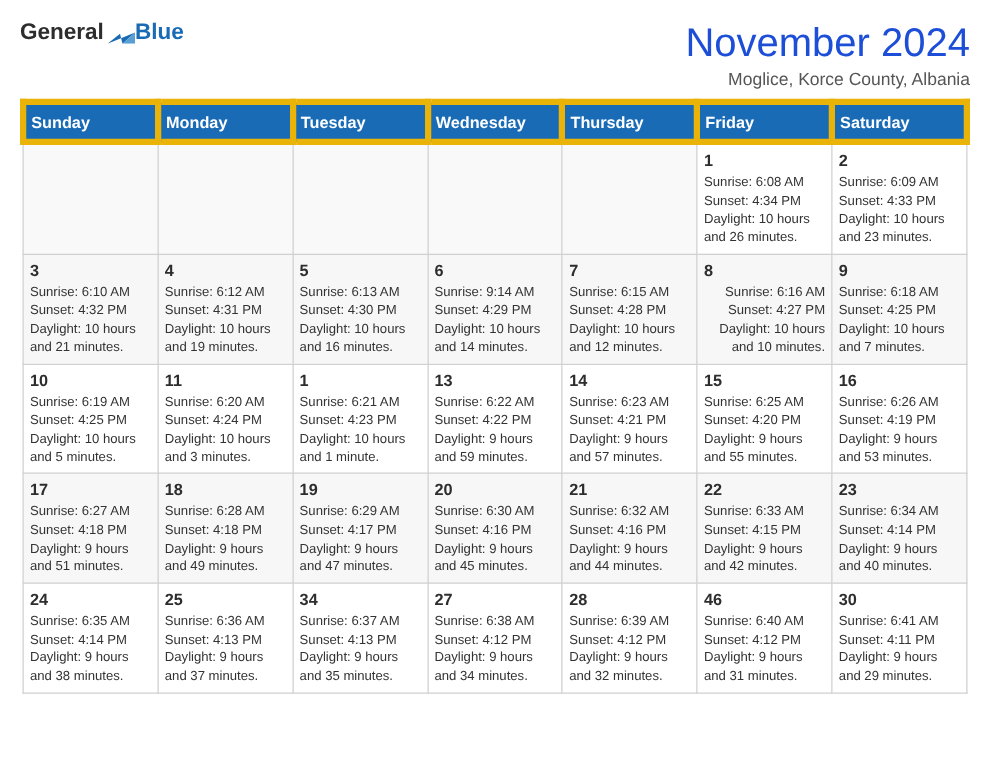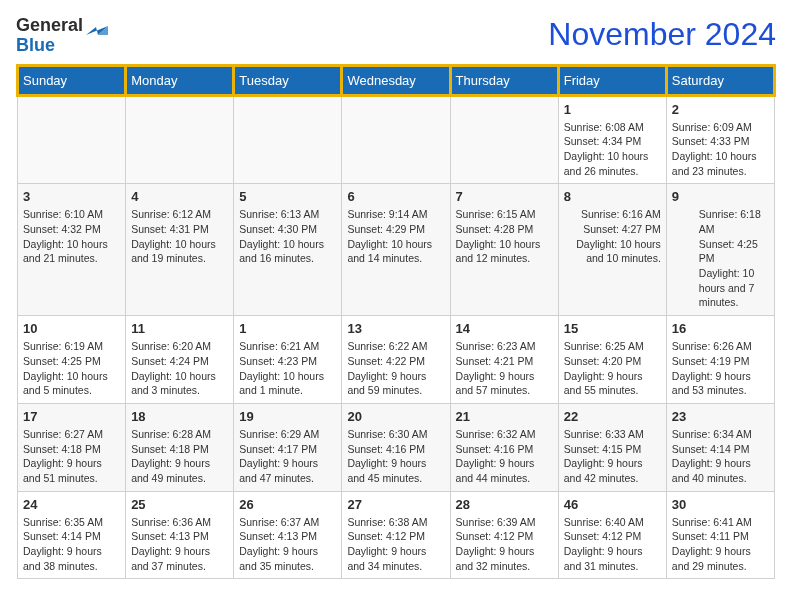--- a/index.html
+++ b/index.html
@@ -38,22 +38,22 @@
       width: 100%;
       border-collapse: collapse;
       font-size: 11px;
     }
     thead tr th {
       background-color: #1a6bb5;
       color: #fff;
       padding: 6px 4px;
       text-align: left;
       font-size: 13px;
-      font-weight: 400;
-      border: 3px solid #eab308;
+      font-weight: 700;
+      border: 5px solid #eab308;
     }
     tbody tr td {
       border: 1px solid #d0d0d0;
       padding: 5px 5px;
       vertical-align: top;
       width: calc(100% / 7);
       min-height: 80px;
       background: #fff;
     }
     tbody tr:nth-child(even) td {
@@ -73,33 +73,34 @@
     }
     .empty-cell {
       background: #f9f9f9;
     }
   </style>
 </head>
 <body>
 
 <div class="header-area">
   <div class="logo">
-  <div style="display:flex;flex-direction:column;align-items:flex-start;line-height:1.1;">
+  <div style="display:flex;align-items:flex-start;line-height:1.1;">
     <div style="display:flex;align-items:center;">
       <span style="font-size:18px;font-weight:bold;color:#2d2d2d;">General</span>
       <svg width="22" height="18" viewBox="0 0 22 18" style="margin-left:3px;">
         <polygon points="0,18 22,9 12,18 10,10" fill="#1a6bb5"></polygon>
         <polygon points="12,18 22,9 22,18" fill="#5a9fd4"></polygon>
       </svg>
     </div>
     <span style="font-size:18px;font-weight:bold;color:#1a6bb5;">Blue</span>
   </div>
 </div>
   <div class="title-area">
     <div class="main-title">November 2024</div>
+    <div class="subtitle">Moglice, Korce County, Albania</div>
   </div>
 </div>
 
 <table>
   <thead>
     <tr>
       <th>Sunday</th>
       <th>Monday</th>
       <th>Tuesday</th>
       <th>Wednesday</th>
@@ -160,21 +161,21 @@
 Daylight: 10 hours and 12 minutes.</div>
         </td>
         <td>
           <span class="day-num">8</span>
           <div class="day-info" style="white-space: pre-line; text-align: right;">Sunrise: 6:16 AM
 Sunset: 4:27 PM
 Daylight: 10 hours and 10 minutes.</div>
         </td>
         <td>
           <span class="day-num">9</span>
-          <div class="day-info" style="white-space: pre-line; margin-left: 27px;">Sunrise: 6:18 AM
+          <div class="day-info" style="white-space: pre-line;">Sunrise: 6:18 AM
 Sunset: 4:25 PM
 Daylight: 10 hours and 7 minutes.</div>
         </td>
       </tr>
       <tr>
         <td>
           <span class="day-num">10</span>
           <div class="day-info" style="white-space: pre-line;">Sunrise: 6:19 AM
 Sunset: 4:25 PM
 Daylight: 10 hours and 5 minutes.</div>
@@ -267,21 +268,21 @@
 Sunset: 4:14 PM
 Daylight: 9 hours and 38 minutes.</div>
         </td>
         <td>
           <span class="day-num">25</span>
           <div class="day-info" style="white-space: pre-line;">Sunrise: 6:36 AM
 Sunset: 4:13 PM
 Daylight: 9 hours and 37 minutes.</div>
         </td>
         <td>
-          <span class="day-num">26</span>
+          <span class="day-num">34</span>
           <div class="day-info" style="white-space: pre-line;">Sunrise: 6:37 AM
 Sunset: 4:13 PM
 Daylight: 9 hours and 35 minutes.</div>
         </td>
         <td>
           <span class="day-num">27</span>
           <div class="day-info" style="white-space: pre-line;">Sunrise: 6:38 AM
 Sunset: 4:12 PM
 Daylight: 9 hours and 34 minutes.</div>
         </td>

